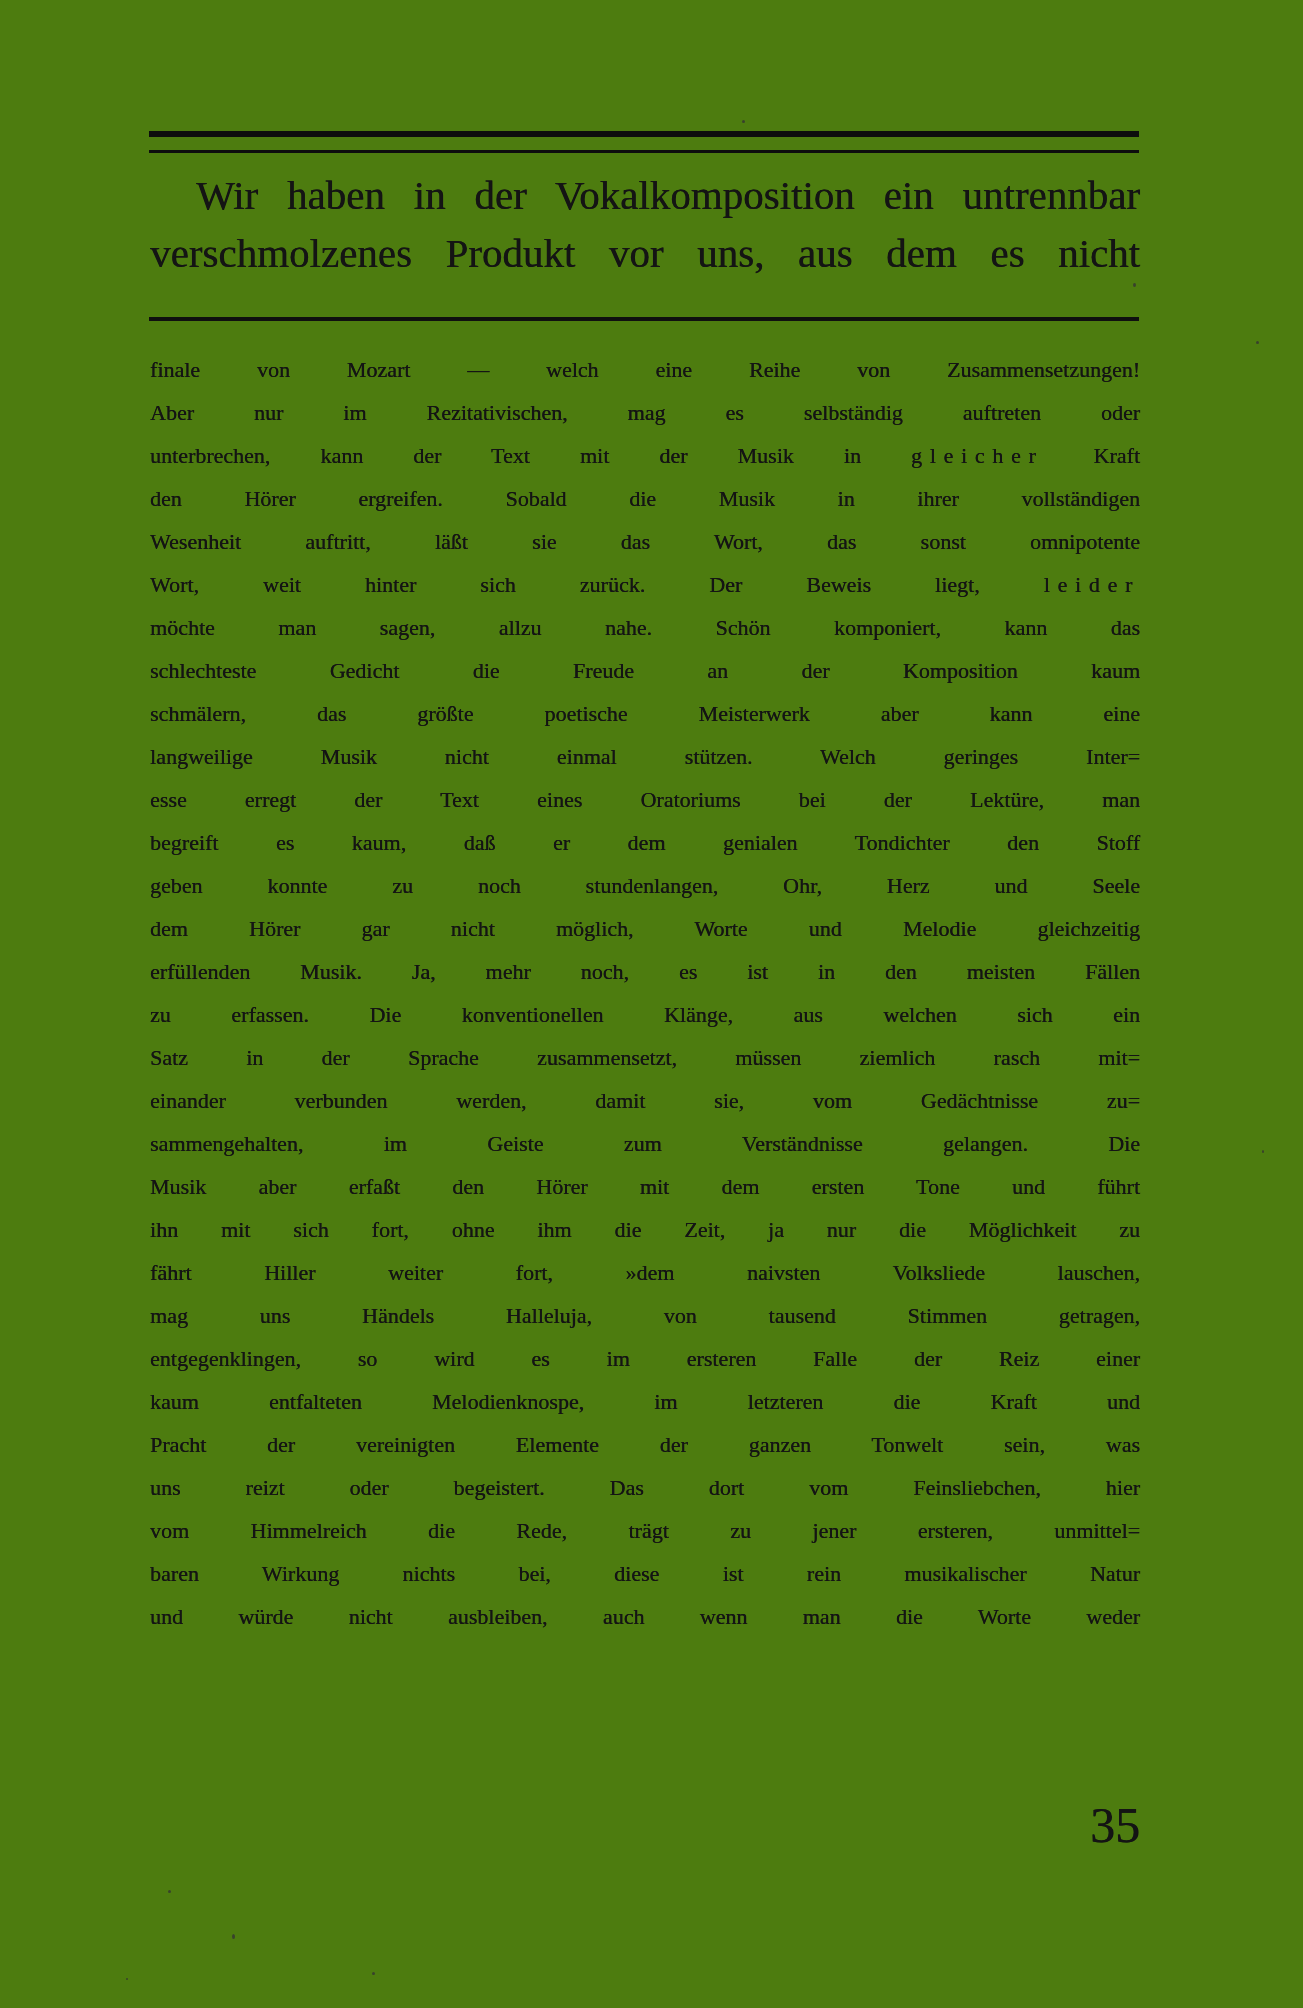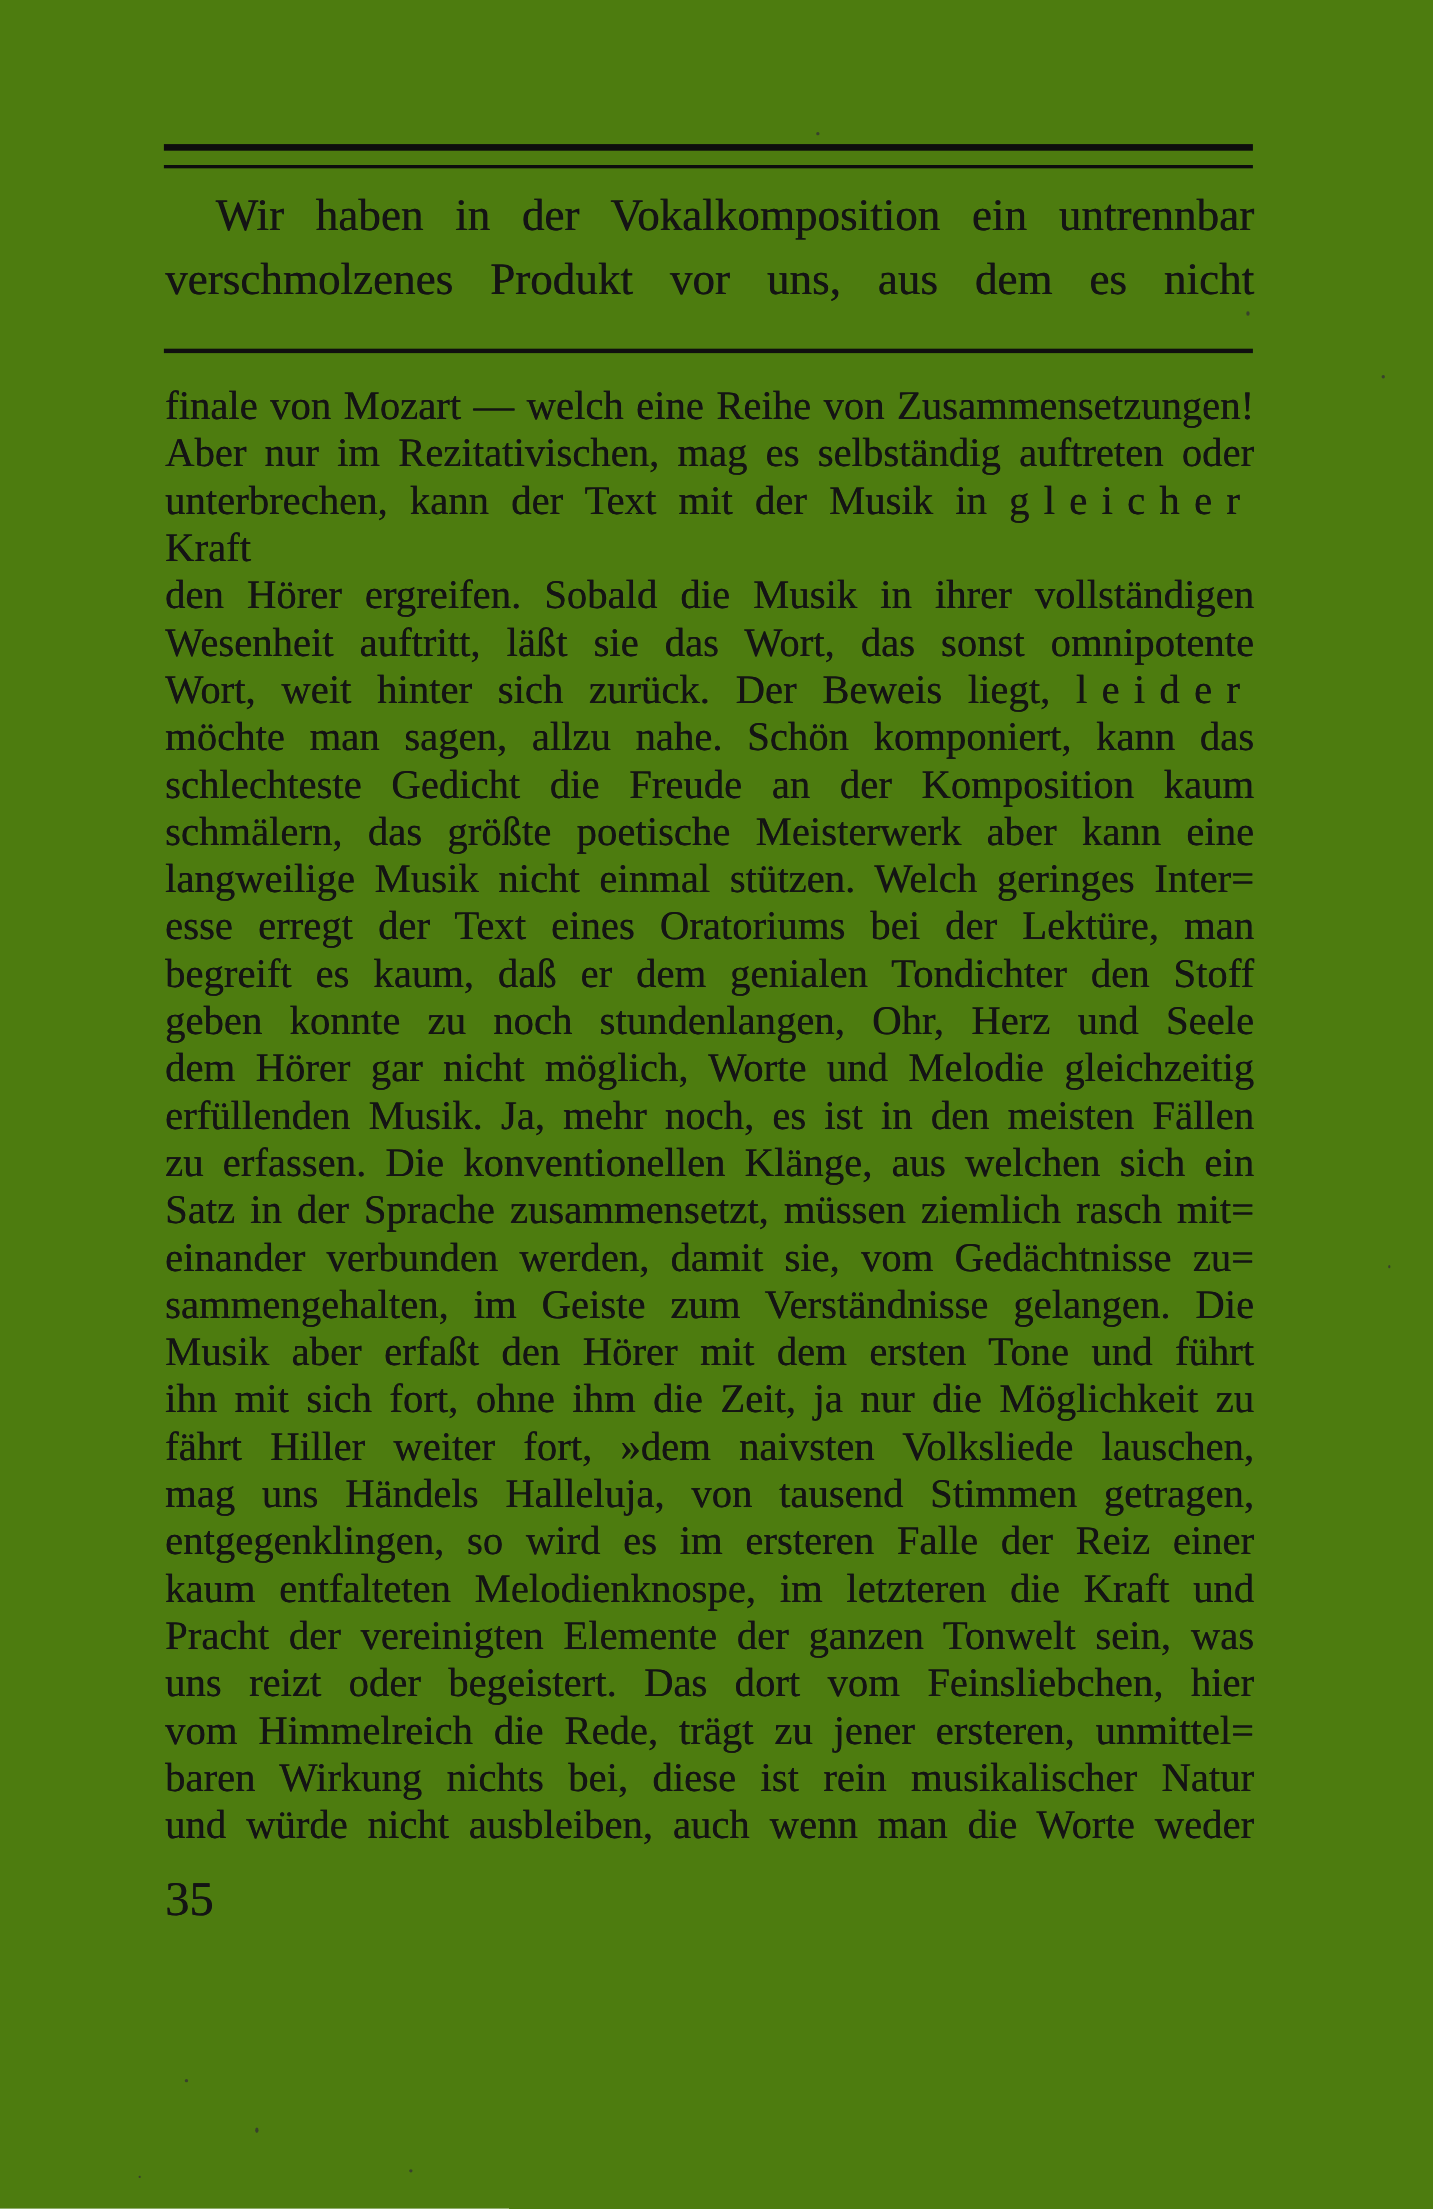--- a/index.html
+++ b/index.html
@@ -40,42 +40,43 @@
     width: 990px;
     font-size: 41px;
     line-height: 58px;
     text-shadow: 0.4px 0 0 currentColor;
   }
   .bodytext {
     position: absolute;
     left: 150px;
     top: 348px;
     width: 990px;
-    font-size: 37px;
+    font-size: 22px;
     line-height: 43px;
     text-shadow: 0.3px 0 0 currentColor;
     font-family: Liberation Serif, serif;
   }
   .jline {
     text-align: justify;
     text-align-last: justify;
     white-space: normal;
   }
   .jline.indent {
     padding-left: 46px;
   }
   .sperr {
     letter-spacing: 0.35em;
   }
   .pagenum {
     position: absolute;
     left: 150px;
-    top: 1701px;
+    top: 1796px;
     width: 990px;
-    font-size: 44px;
+    text-align: right;
+    font-size: 50px;
     text-shadow: 0.4px 0 0 currentColor;
   }
   .speck {
     position: absolute;
     background: #333;
     border-radius: 50%;
     opacity: 0.8;
   }
 </style>
 </head>

